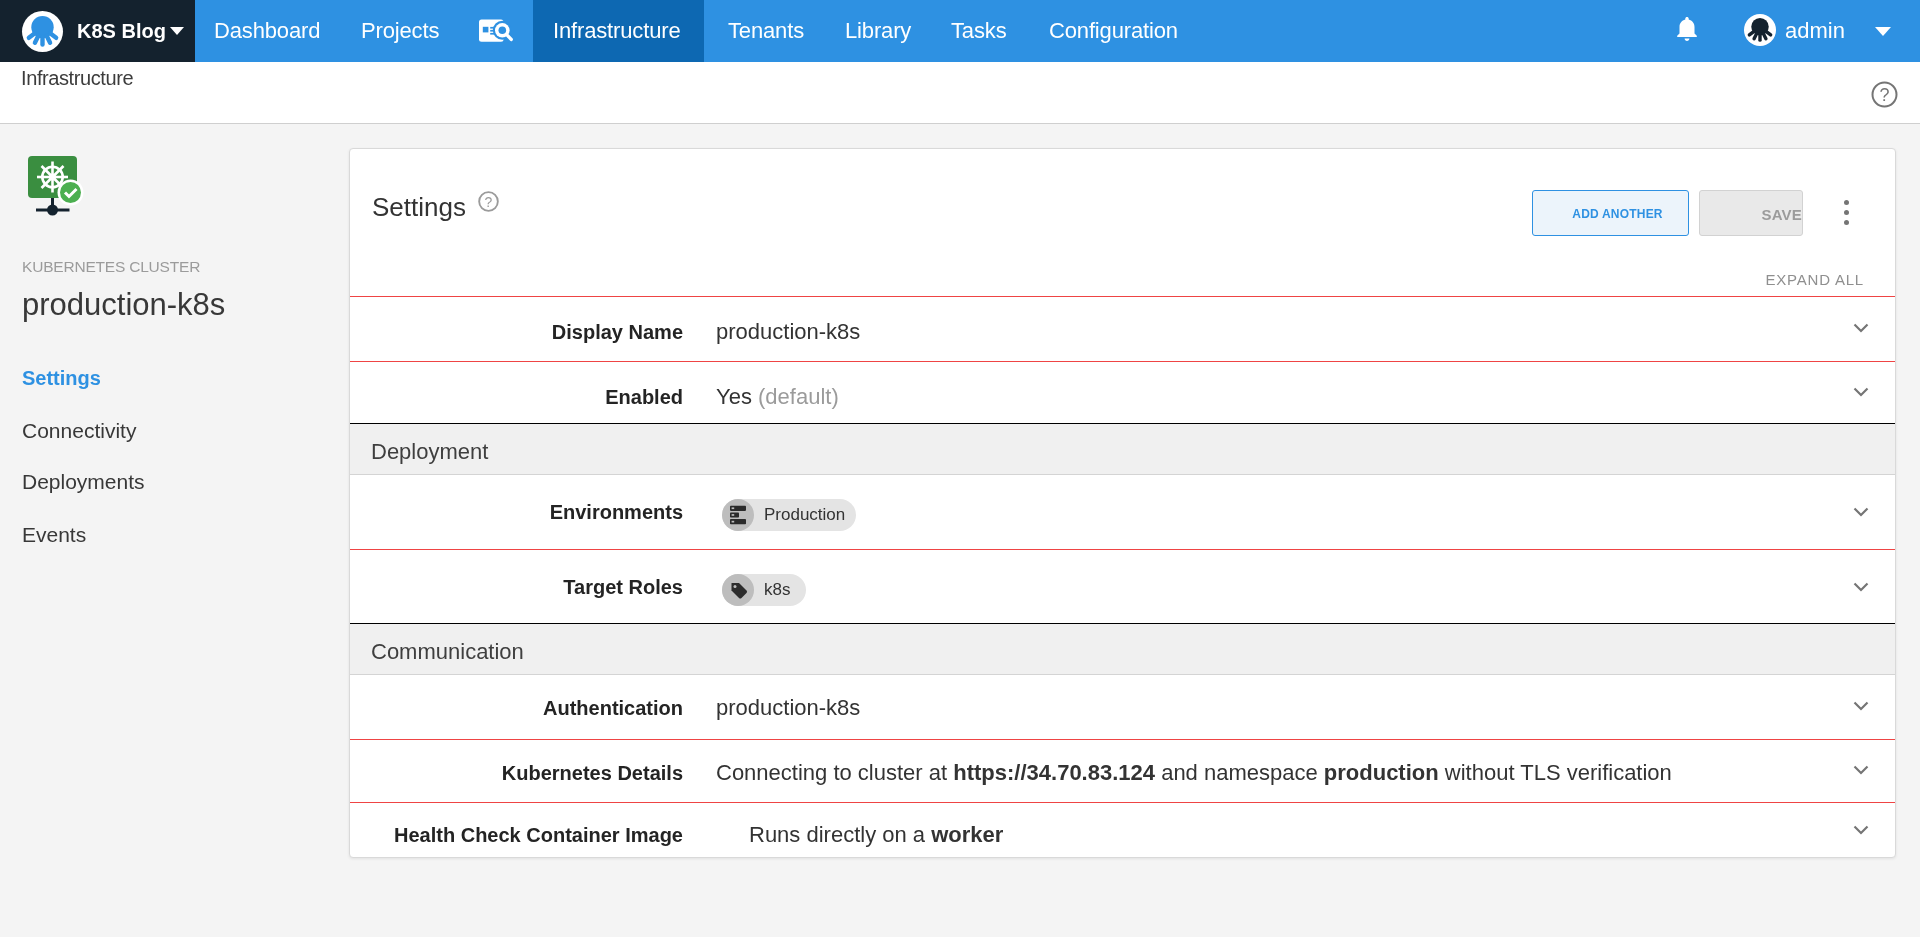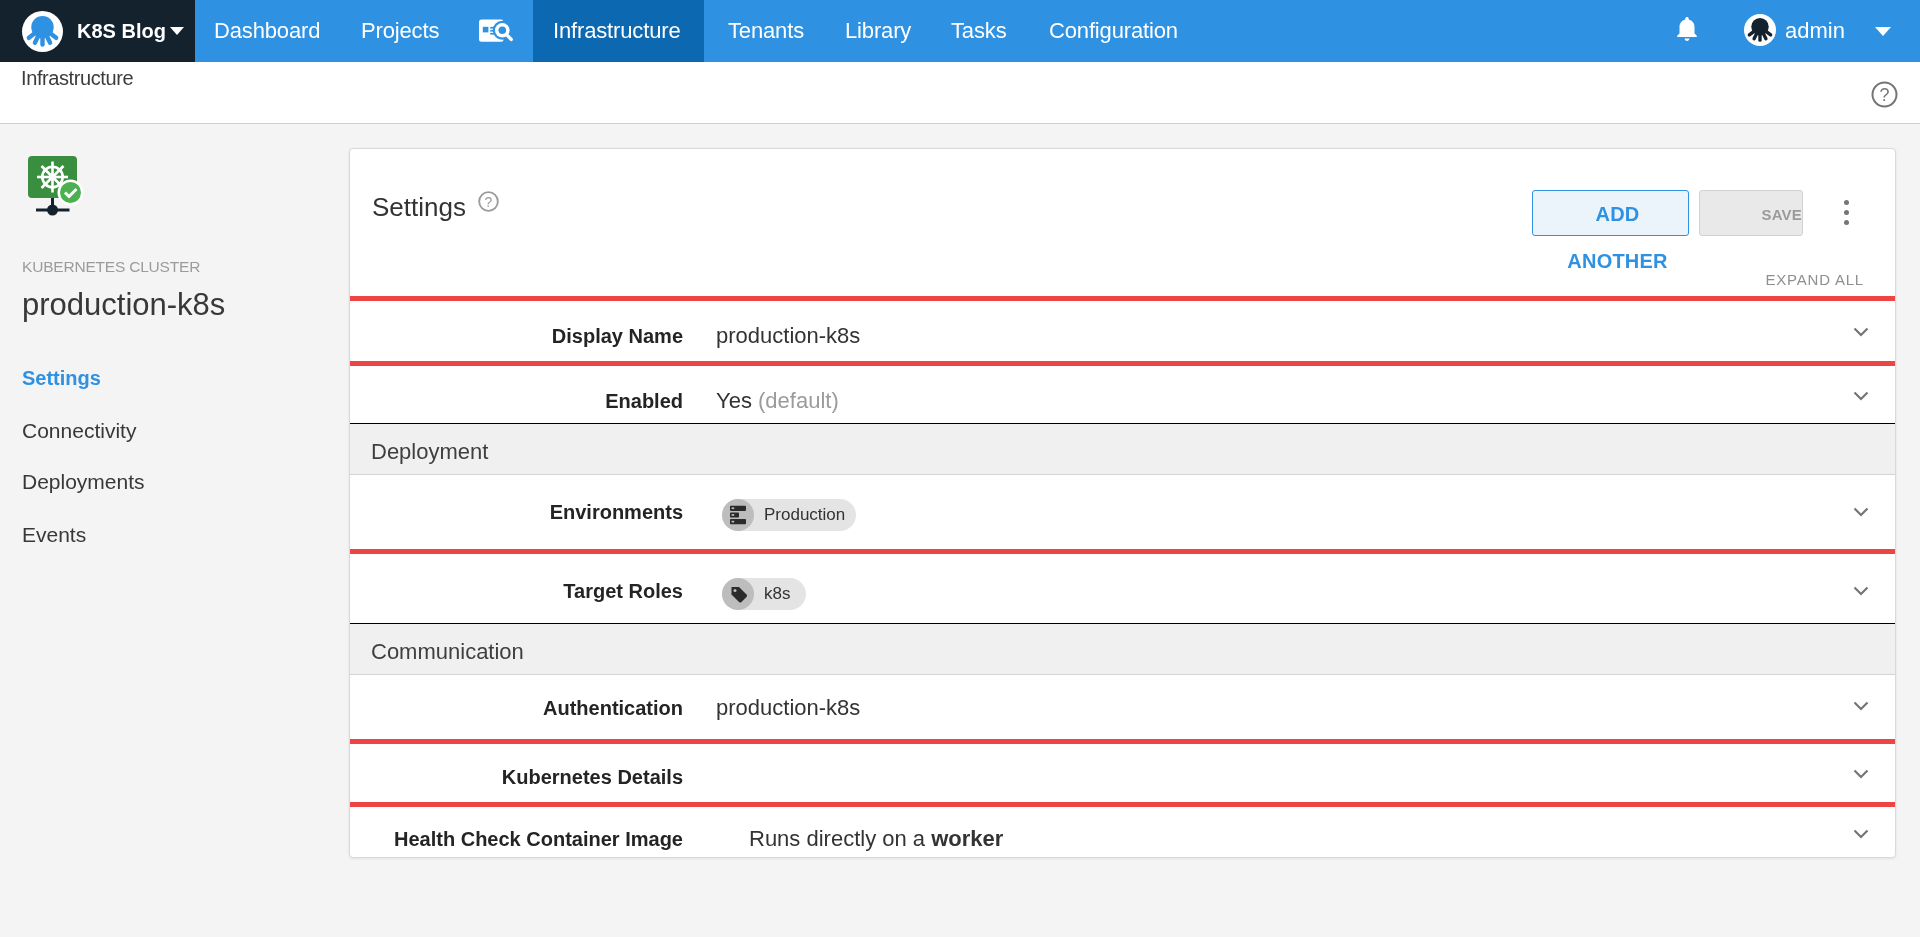--- a/index.html
+++ b/index.html
@@ -31,27 +31,27 @@
   .sidelink { position:absolute; left:22px; font-size:21px; color:#383838; }
   #lnk1 { top:367px; color:#2e91e2; font-weight:bold; font-size:20px; }
   #lnk2 { top:419px; }
   #lnk3 { top:470px; }
   #lnk4 { top:523px; }
 
   
   #card { position:absolute; left:349px; top:148px; width:1547px; height:710px; background:#fff; border:1px solid #d9d9d9; border-radius:4px; box-shadow:0 1px 3px rgba(0,0,0,0.08); }
   #cardtitle { position:absolute; left:22px; top:43px; font-size:26px; color:#333; }
   #helptitle { position:absolute; left:128px; top:42px; }
-  #btnadd { position:absolute; left:1182px; top:41px; width:157px; height:46px; background:#ecf4fb; border:1px solid #2e91e2; border-radius:3px; color:#2e91e2; font-size:20px; font-weight:bold; letter-spacing:0.2px; text-align:center; line-height:47px;padding-left:14px; }
+  #btnadd { position:absolute; left:1182px; top:41px; width:157px; height:46px; background:#ecf4fb; border:1px solid #2e91e2; border-radius:3px; color:#2e91e2; font-size:12px; font-weight:bold; letter-spacing:0.2px; text-align:center; line-height:47px;padding-left:14px; }
   #btnsave { position:absolute; left:1349px; top:41px; width:104px; height:46px; background:#e9e9e9; border:1px solid #d2d2d2; border-radius:3px; color:#9b9b9b; font-size:15px; font-weight:bold; letter-spacing:0.2px; text-align:right; line-height:47px; }
   #kebab { position:absolute; left:1494px; top:51px; }
   #kebab div { width:5px; height:5px; border-radius:50%; background:#757575; margin-bottom:5px; }
   #expandall { position:absolute; right:31px; top:122px; font-size:15px; color:#8f8f8f; letter-spacing:0.8px; }
 
-  .row { position:absolute; left:0; width:1545px; border-top:5px solid #ef4444; }
+  .row { position:absolute; left:0; width:1545px; border-top:1px solid #ef4444; }
   .sect { position:absolute; left:0; width:1545px; background:#f0f0f0; border-top:1px solid #000000; }
   .sect span { position:absolute; left:21px; font-size:22px; color:#3f3f3f; }
   .rlabel { position:absolute; right:1212px; font-size:20px; font-weight:bold; color:#242424; white-space:nowrap; }
   .rvalue { position:absolute; left:366px; font-size:22px; color:#333; white-space:nowrap; }
   .chev { position:absolute; left:1503px; }
   .dim { color:#9b9b9b; }
 
   .chip { position:absolute; left:372px; height:32px; background:#e4e4e4; border-radius:16px; color:#333; font-size:17px; }
   .chip .cic { position:absolute; left:0; top:0; width:32px; height:32px; border-radius:50%; background:#bdbdbd; }
   .chip .ctxt { position:absolute; left:42px; top:6px; }
@@ -221,20 +221,21 @@
   </div>
   <div class="row" style="top:526px;height:64px;border-top:none;">
     <span class="rlabel" style="top:22px;">Authentication</span>
     <span class="rvalue" style="top:20px;">production-k8s</span>
     <svg class="chev" style="top:26px;" width="16" height="10" viewBox="0 0 16 10">
         <path d="M1.5 1.5 L8 8 L14.5 1.5" stroke="#757575" stroke-width="2.2" fill="none"></path>
       </svg>
   </div>
   <div class="row" style="top:590px;height:63px;">
     <span class="rlabel" style="top:22px;">Kubernetes Details</span>
+    <span class="rvalue" style="top:20px;">Connecting to cluster at <b>https://34.70.83.124</b> and namespace <b>production</b> without TLS verification</span>
     <svg class="chev" style="top:25px;" width="16" height="10" viewBox="0 0 16 10">
         <path d="M1.5 1.5 L8 8 L14.5 1.5" stroke="#757575" stroke-width="2.2" fill="none"></path>
       </svg>
   </div>
   <div class="row" style="top:653px;height:56px;">
     <span class="rlabel" style="top:21px;">Health Check Container Image</span>
     <span class="rvalue" style="top:19px;margin-left:33px;">Runs directly on a <b>worker</b></span>
     <svg class="chev" style="top:22px;" width="16" height="10" viewBox="0 0 16 10">
         <path d="M1.5 1.5 L8 8 L14.5 1.5" stroke="#757575" stroke-width="2.2" fill="none"></path>
       </svg>

